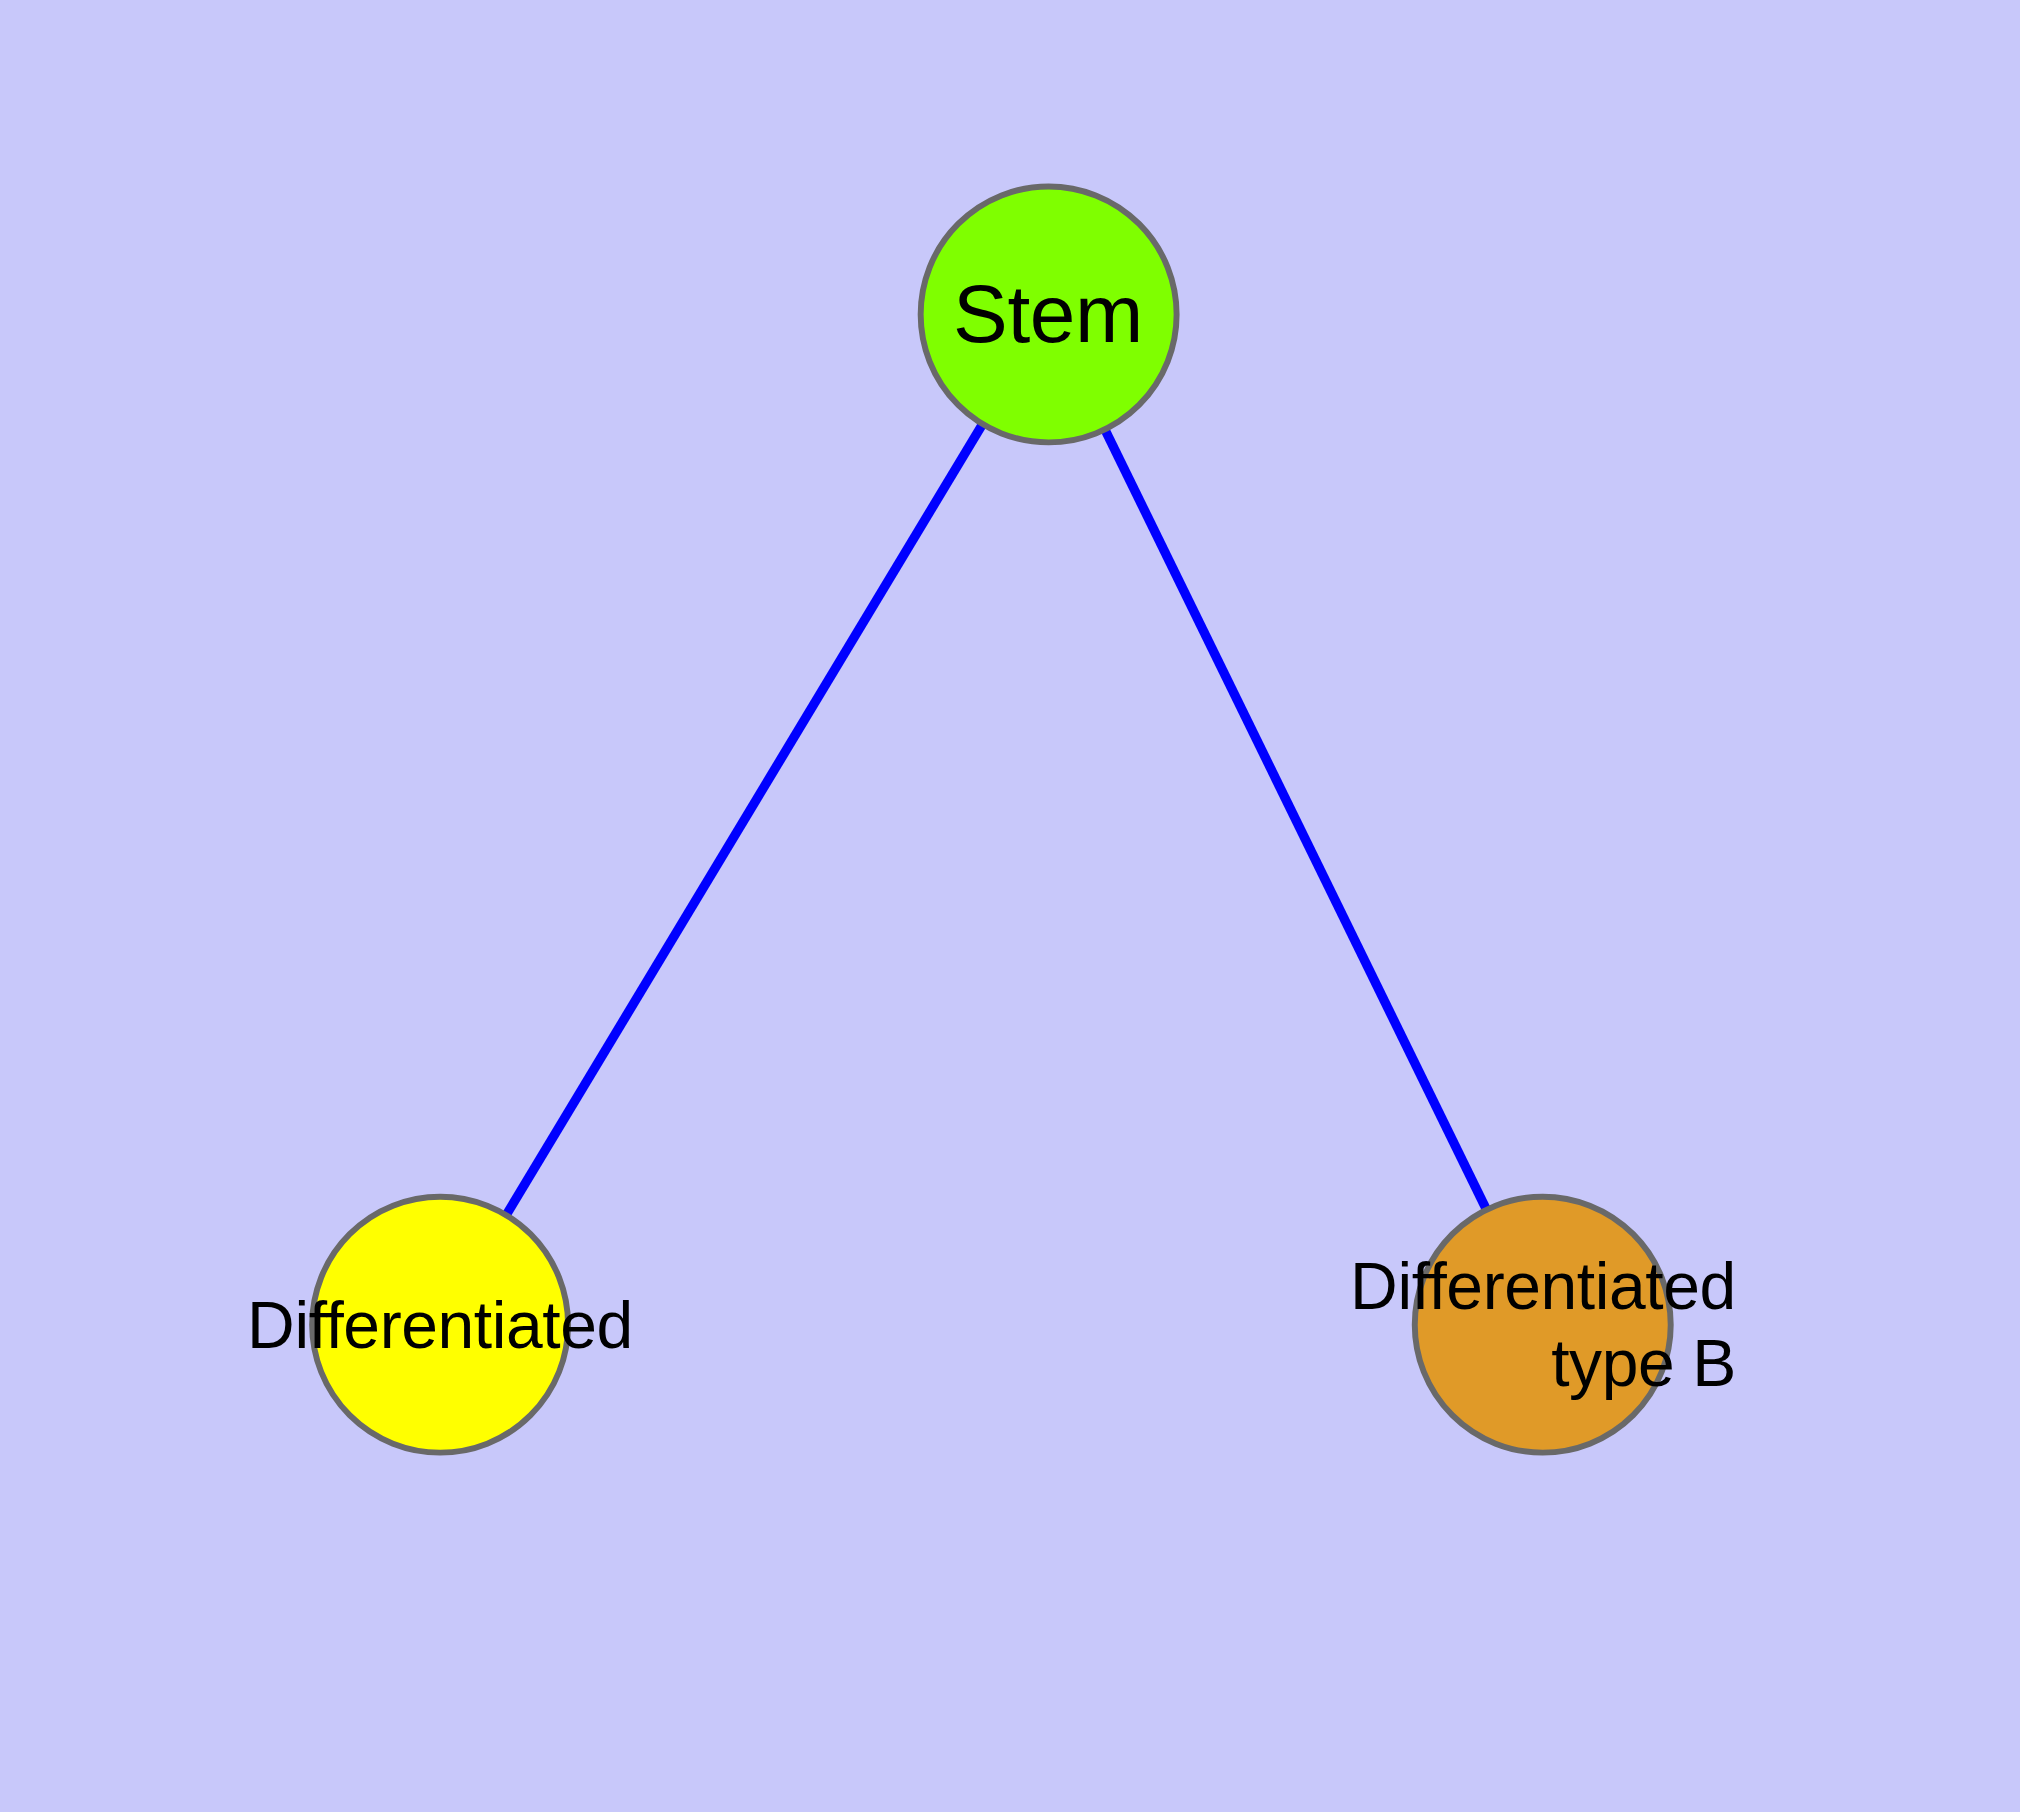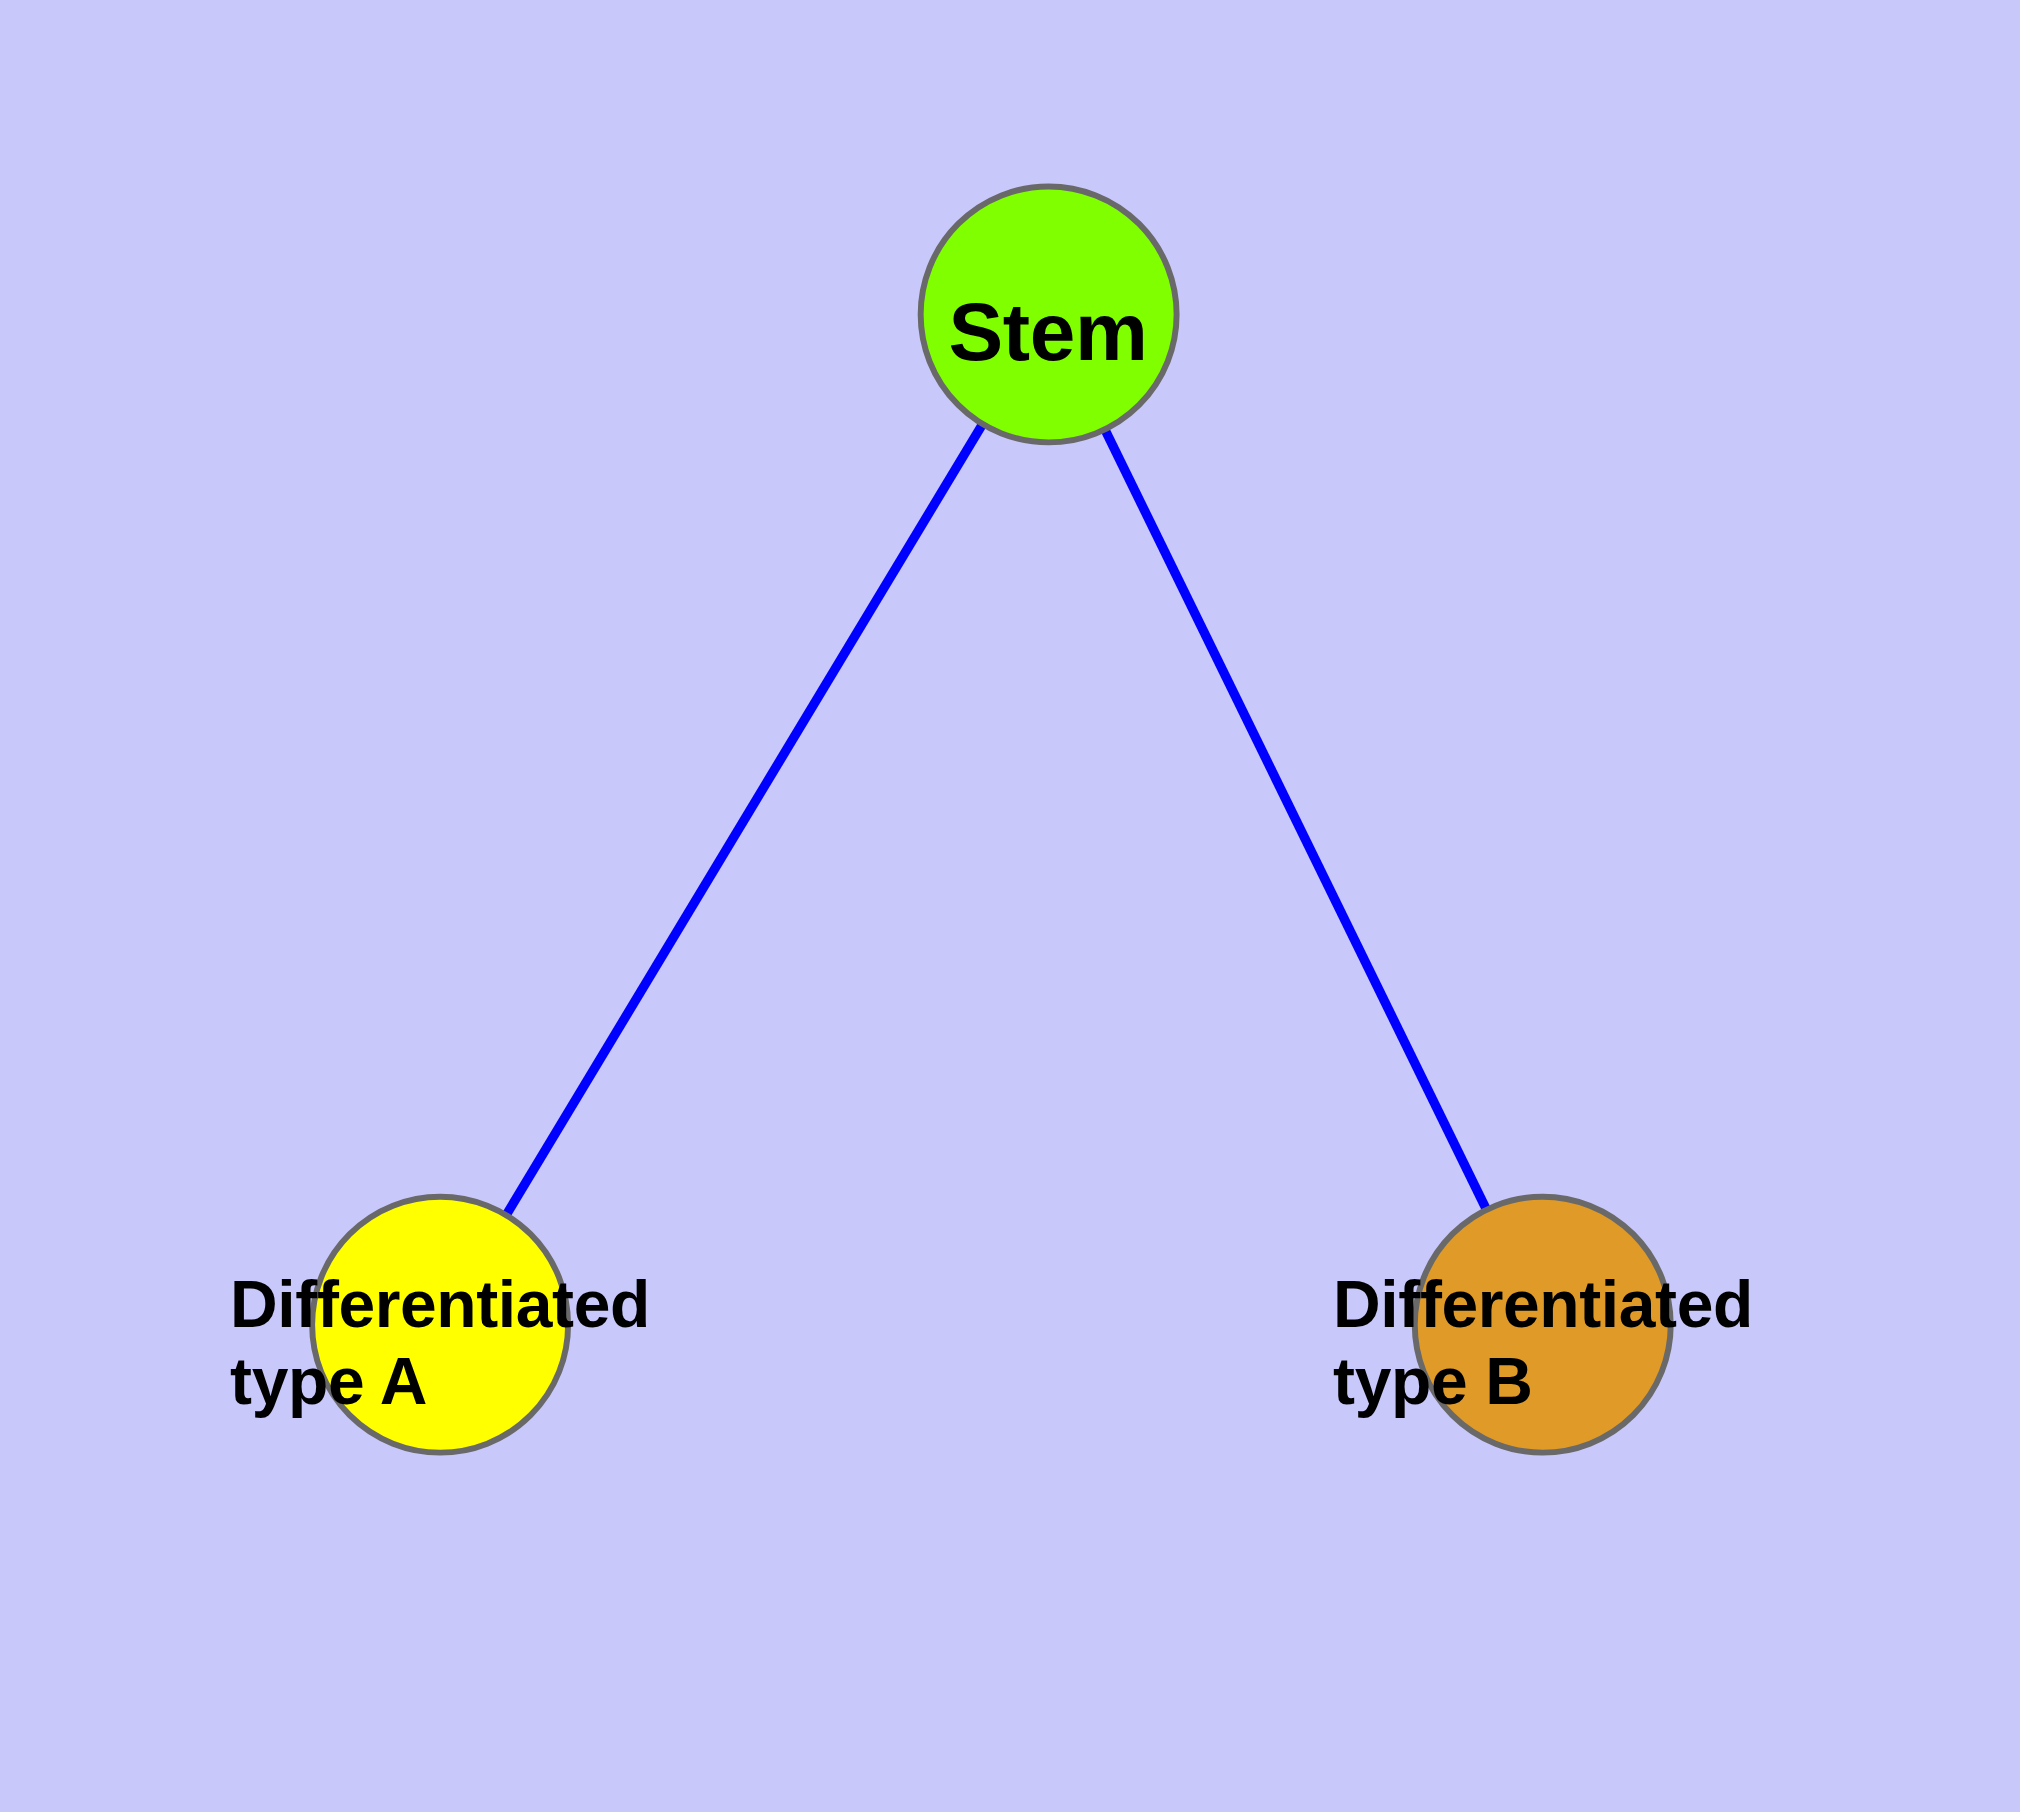--- a/index.html
+++ b/index.html
@@ -20,29 +20,28 @@
     position: absolute;
     left: 0;
     top: 0;
     width: 2021px;
     height: 1812px;
     display: block;
   }
   .node-label {
     position: absolute;
     transform: translate(-50%, -50%);
-    text-align: left;
+    text-align: right;
     color: #000000;
-    font-weight: bold;
+    font-weight: normal;
     white-space: pre;
     line-height: 1.16;
     letter-spacing: -0.4px;
     pointer-events: none;
     user-select: none;
-    margin-top: 18px;
   }
   .label-root  { font-size: 82px; }
   .label-child { font-size: 66px; }
 </style>
 </head>
 <body>
 
 <div id="canvas" style="width: 2021px; height: 1812px; background: rgb(200, 200, 250);">
 
   <svg id="graph-svg" viewBox="0 0 2384 2138" xmlns="http://www.w3.org/2000/svg">
@@ -52,18 +51,18 @@
       </g>
     <g id="node-layer">
         <circle cx="1237" cy="371" r="151" fill="#7fff00" stroke="#696969" stroke-width="7"></circle>
         <circle cx="519" cy="1563" r="151" fill="#ffff00" stroke="#696969" stroke-width="7"></circle>
         <circle cx="1820" cy="1563" r="151" fill="#e09a28" stroke="#696969" stroke-width="7"></circle>
       </g>
   </svg>
 
   <div id="label-layer">
       <div class="node-label label-root" style="left: 1048px; top: 314px; color: rgb(0, 0, 0);"><div>Stem</div></div>
-      <div class="node-label label-child" style="left: 440px; top: 1325px; color: rgb(0, 0, 0);"><div>Differentiated</div><div>type A</div></div>
+      <div class="node-label label-child" style="left: 440px; top: 1325px; color: rgb(0, 0, 0);"><div>Differentiated</div></div>
       <div class="node-label label-child" style="left: 1543px; top: 1325px; color: rgb(0, 0, 0);"><div>Differentiated</div><div>type B</div></div>
     </div>
 
 </div>
 
 
 </body></html>

